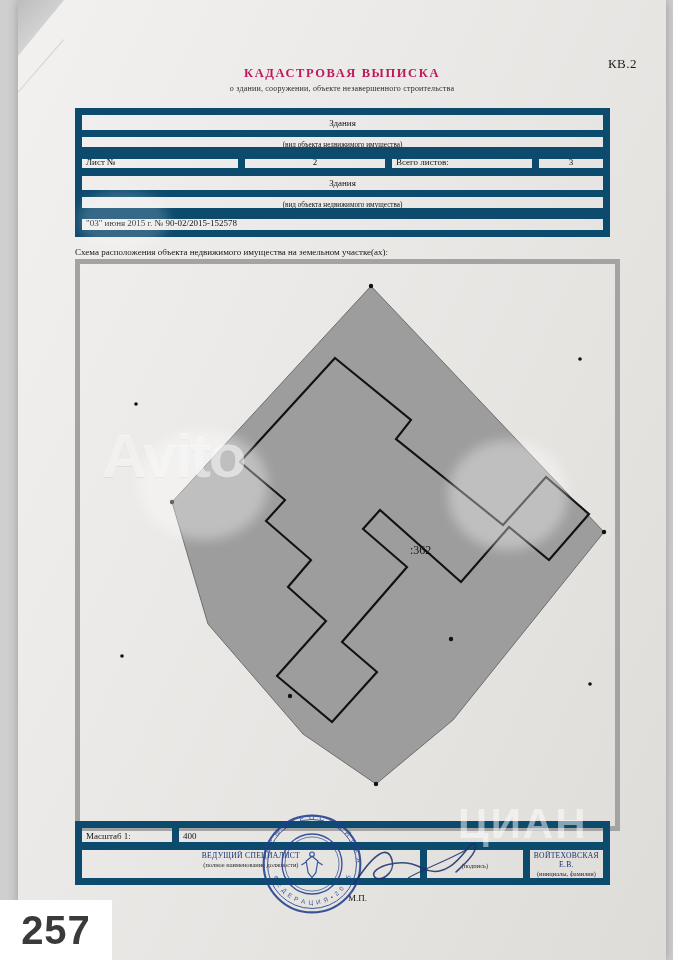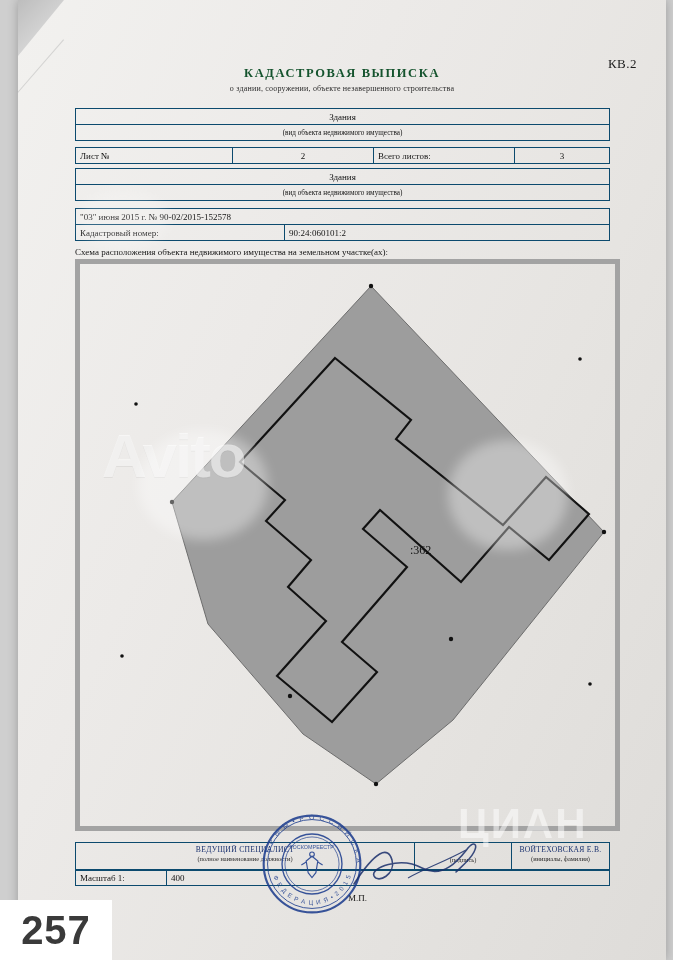--- a/index.html
+++ b/index.html
@@ -37,34 +37,34 @@
   }
   .content{position:relative;z-index:3;}
 
   
   .kv{
     position:absolute;right:29px;top:56px;
     font-size:13px;color:#1b1b1b;letter-spacing:.5px;
   }
   .title{
     position:absolute;left:0;right:0;top:66px;text-align:center;
-    font-size:12.5px;font-weight:bold;letter-spacing:1.6px;color:#14532d;
+    font-size:12.5px;font-weight:bold;letter-spacing:1.6px;color:#be185d;
   }
   .subtitle{
     position:absolute;left:0;right:0;top:84px;text-align:center;
     font-size:8px;color:#2b2b2b;letter-spacing:.2px;
   }
 
   
   .tbl{
     position:absolute;border-collapse:collapse;
     font-size:9px;color:#141414;
   }
   .tbl td{
-    border:1px solid #0c4a6e;
+    border:7px solid #0c4a6e;
     padding:1px 4px;
     height:13px;
     vertical-align:middle;
   }
   .ctr{text-align:center;}
   .small{font-size:7.2px;}
 
   #t1{left:57px;top:108px;width:535px;}
   #t2{left:57px;top:147px;width:535px;}
   #t3{left:57px;top:168px;width:535px;}
@@ -76,21 +76,21 @@
   }
 
   
   #frame{
     position:absolute;left:57px;top:259px;width:535px;height:562px;
     border:5px solid #a3a3a3;background:transparent;overflow:hidden;
   }
   #svgwrap{position:absolute;inset:0;}
 
   
-  #t5{left:57px;top:821px;width:535px;margin-top:48px;}
+  #t5{left:57px;top:821px;width:535px;}
   #t6{left:57px;top:842px;width:535px;}
   #t6 td{height:24px;vertical-align:top;padding-top:2px;}
   .cap{font-size:6.4px;color:#2d2d2d;text-align:center;display:block;margin-top:11px;}
   .sig-name{font-size:7.6px;color:#19306e;text-align:center;display:block;letter-spacing:.3px;}
   .mp{
     position:absolute;left:330px;top:893px;font-size:9px;color:#141414;
   }
 
   
   #stamp{
@@ -179,24 +179,20 @@
             <td class="ctr small">(вид объекта недвижимого имущества)</td>
           </tr>
     </tbody>
       </table>
 
     <table class="tbl" id="t4">
       <tbody>
           <tr>
             <td colspan="2">"03" июня 2015 г. № 90-02/2015-152578</td>
           </tr>
-      <tr>
-        <td style="width:200px">Кадастровый номер:</td>
-        <td>90:24:060101:2</td>
-      </tr>
     </tbody>
       </table>
 
     <div class="scheme-label">Схема расположения объекта недвижимого имущества на земельном участке(ах):</div>
 
     <div id="frame">
       <div id="svgwrap">
         <svg viewBox="0 0 535 562" width="535" height="562">
 
           <polygon points="291,22 524,268 373,456 296,520 223,470 128,360 92,238" fill="#9d9d9d" stroke="#6d6d6d" stroke-width="1"></polygon>

